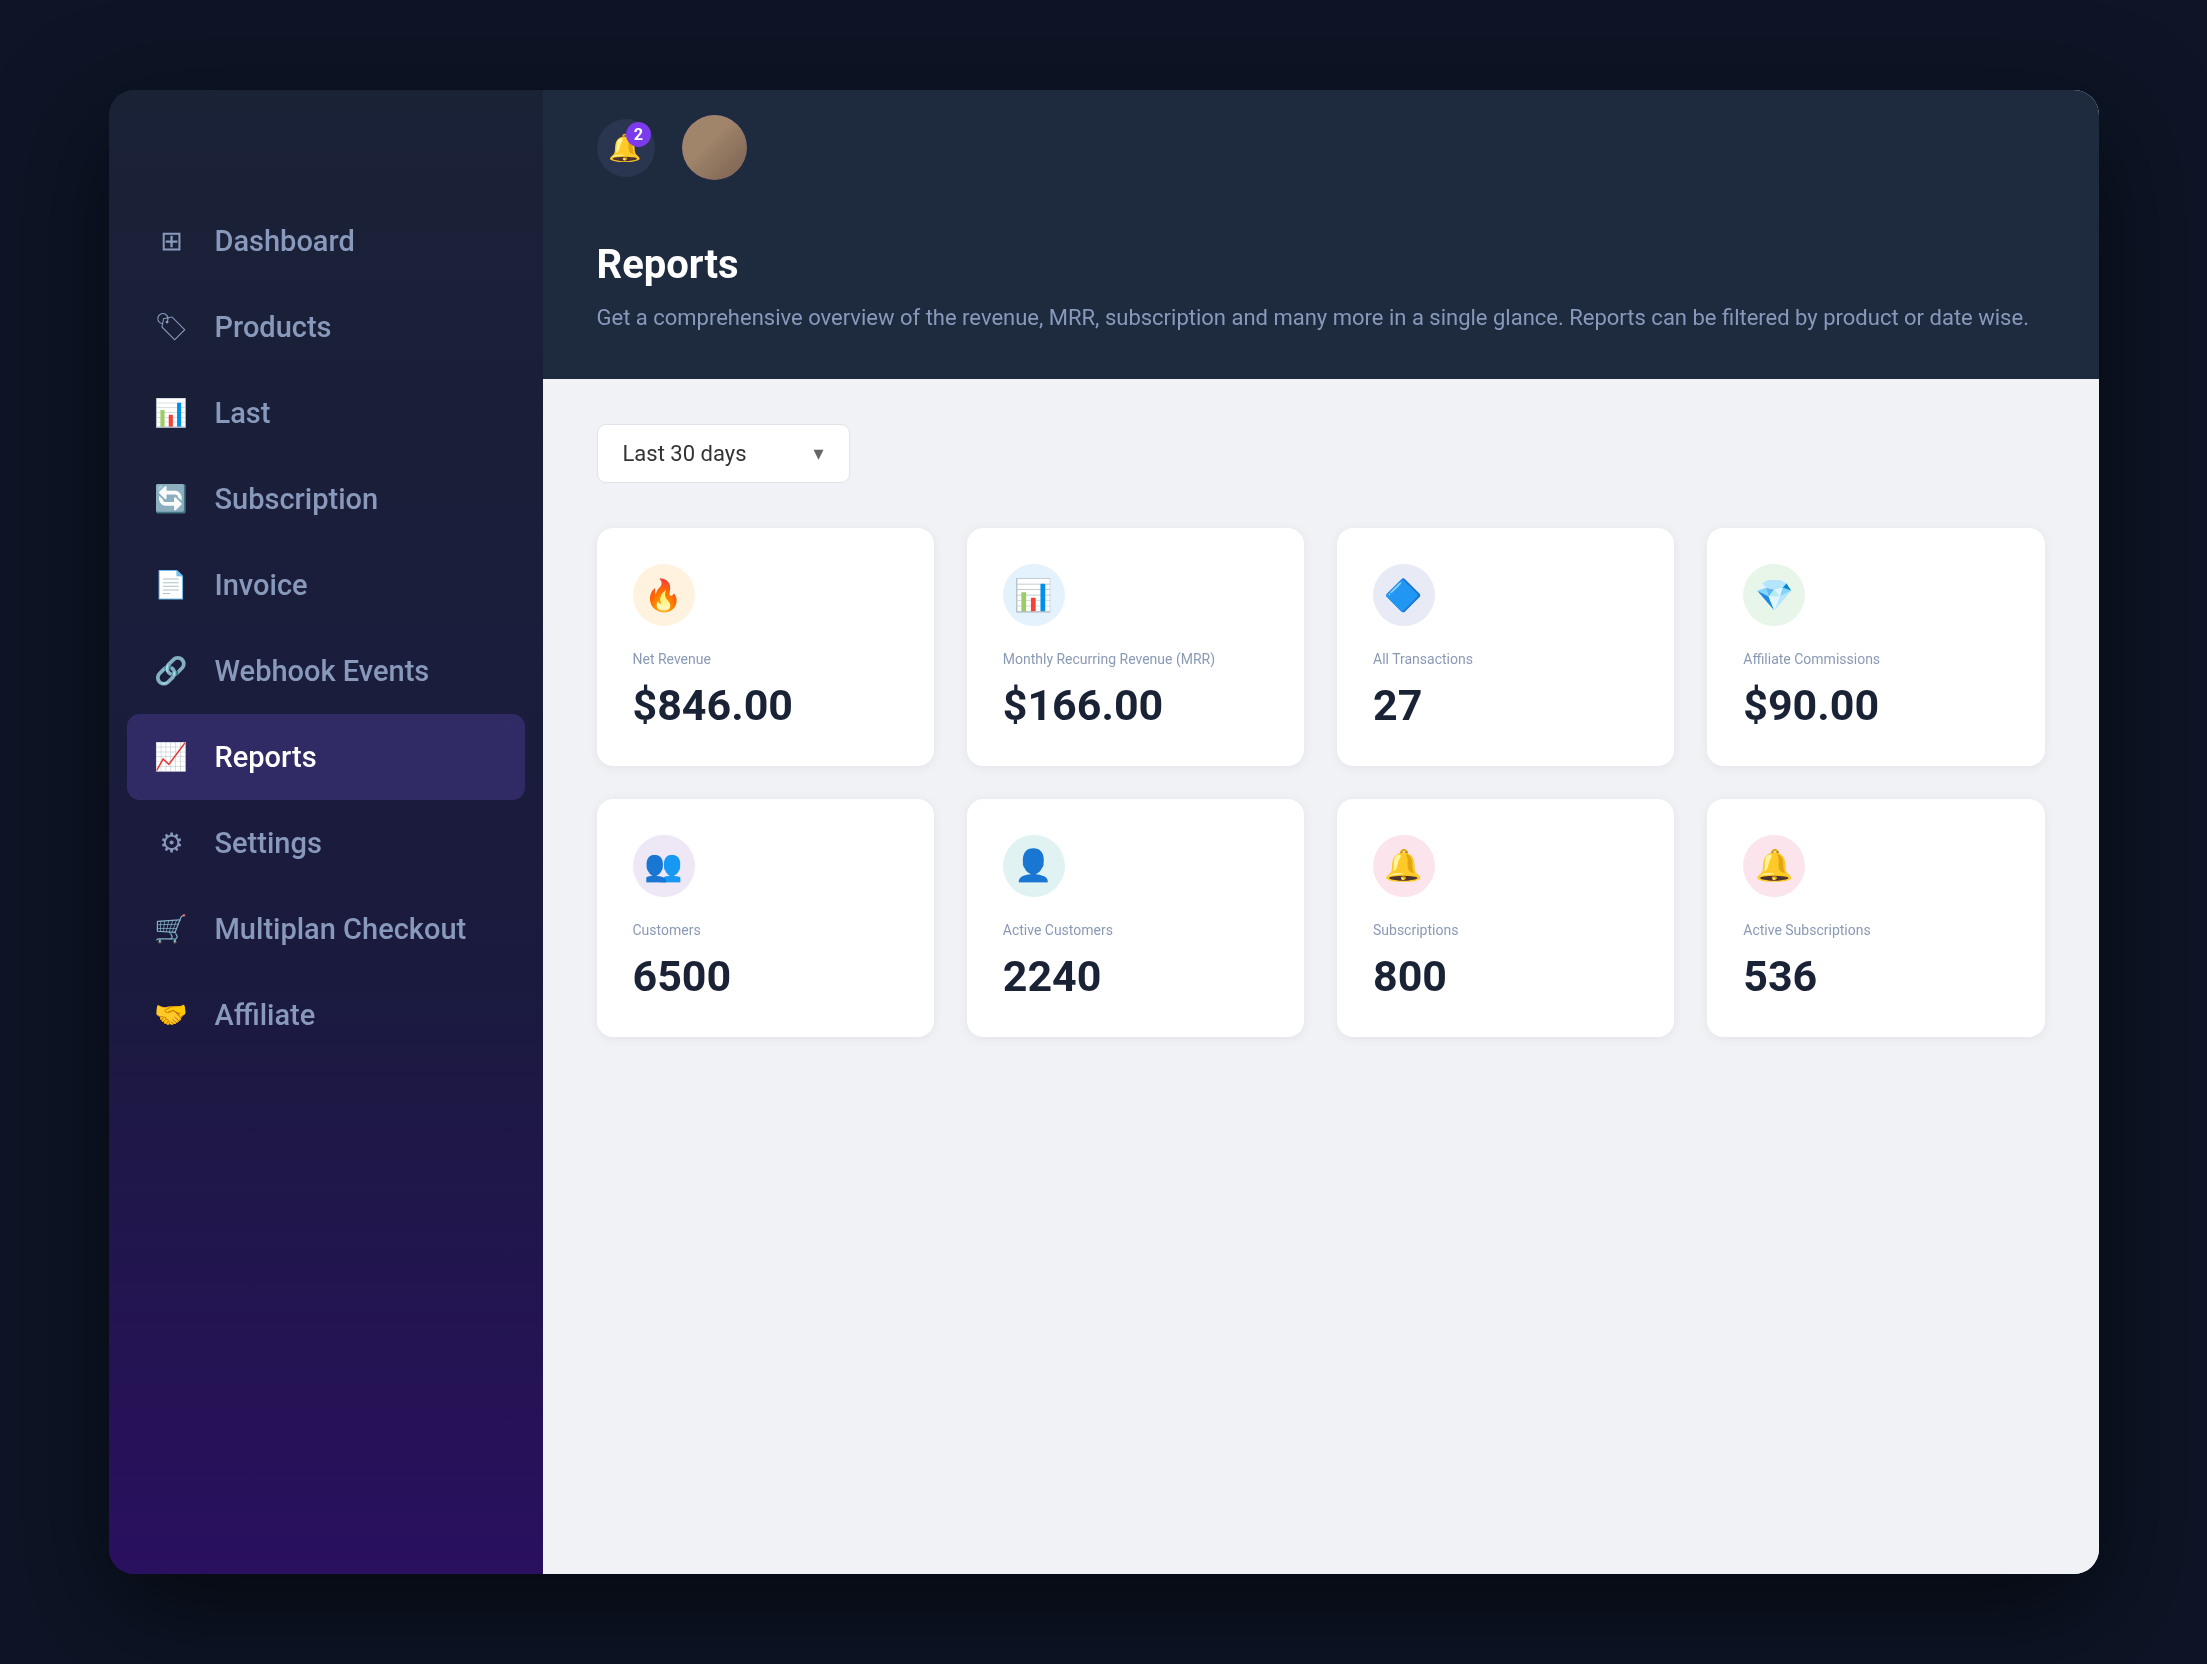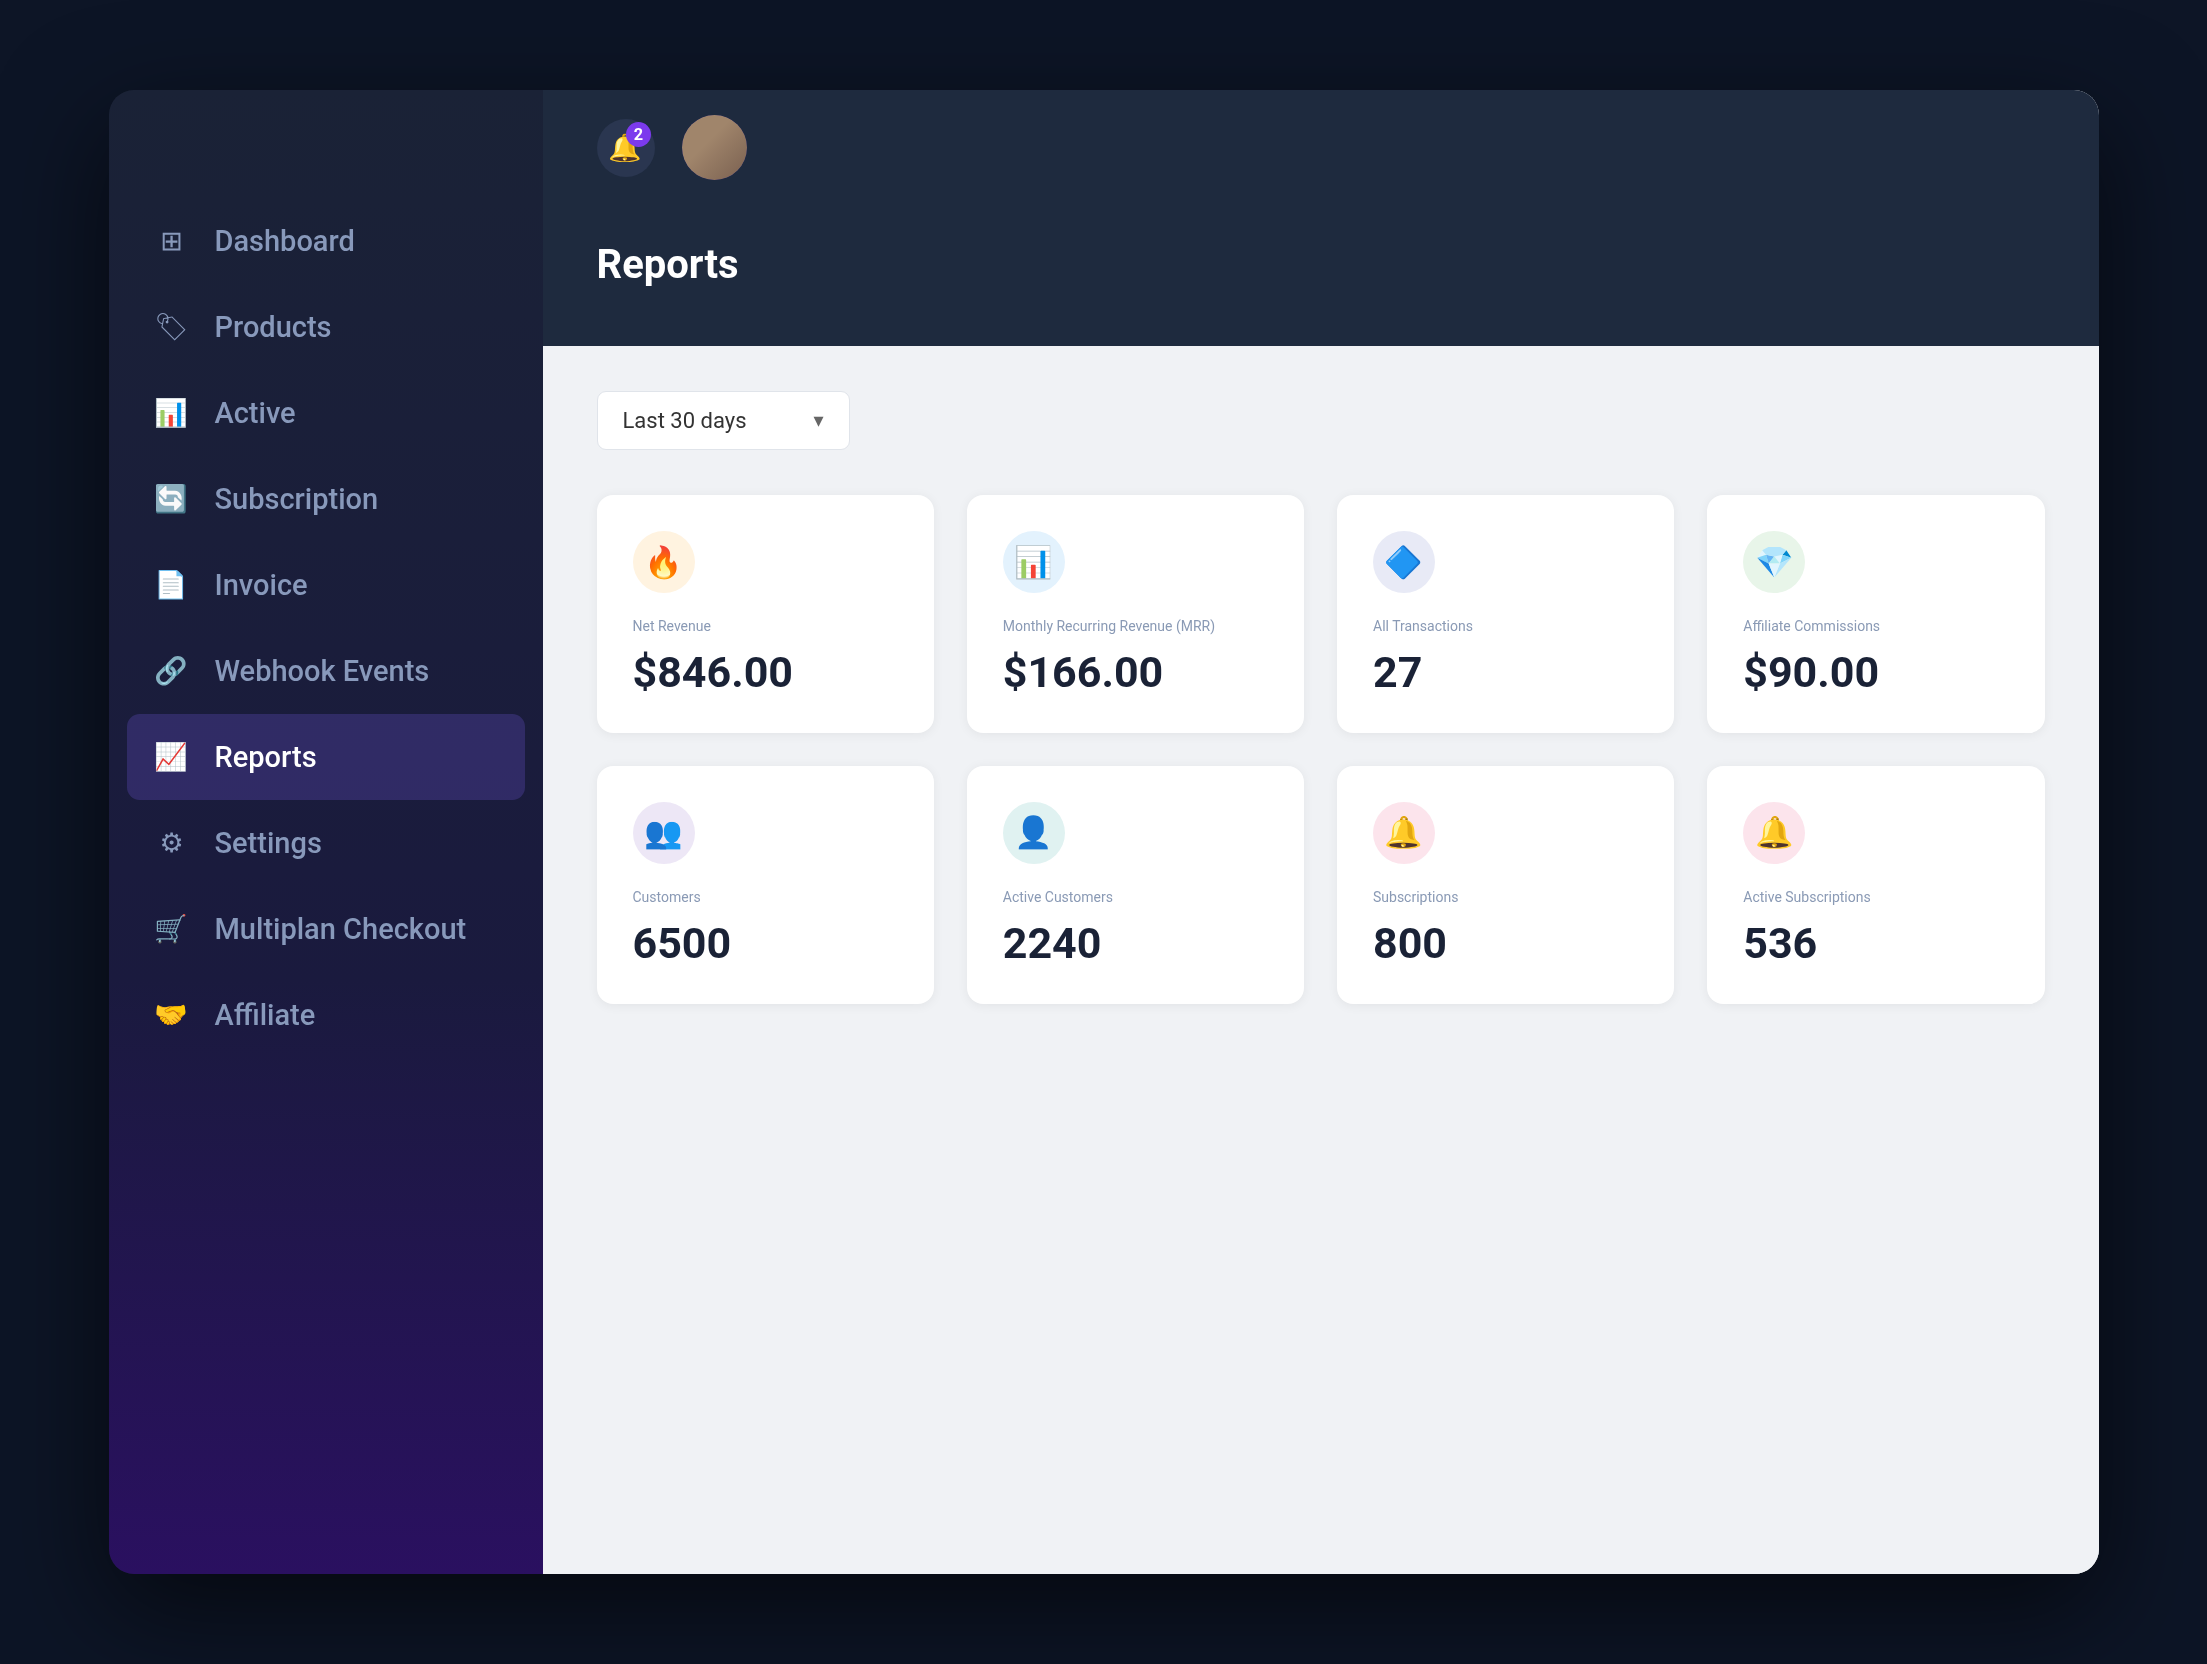--- a/index.html
+++ b/index.html
@@ -249,21 +249,21 @@
         <div class="nav-item">
     <span class="nav-icon">⊞</span>
     <span class="nav-label">Dashboard</span>
   </div>
         <div class="nav-item">
     <span class="nav-icon">🏷</span>
     <span class="nav-label">Products</span>
   </div>
         <div class="nav-item">
     <span class="nav-icon">📊</span>
-    <span class="nav-label">Active</span>
+    <span class="nav-label">Last</span>
   </div>
         <div class="nav-item">
     <span class="nav-icon">🔄</span>
     <span class="nav-label">Subscription</span>
   </div>
         <div class="nav-item">
     <span class="nav-icon">📄</span>
     <span class="nav-label">Invoice</span>
   </div>
         <div class="nav-item">
@@ -299,20 +299,21 @@
         </div>
         <div class="avatar">
           <div class="avatar-img"></div>
         </div>
       </div>
     </div>
 
     <div class="content">
       <div class="page-header">
         <div class="page-title">Reports</div>
+        <div class="page-subtitle">Get a comprehensive overview of the revenue, MRR, subscription and many more in a single glance. Reports can be filtered by product or date wise.</div>
       </div>
       <div class="content-body">
         <div class="filter-row">
           <div class="date-filter">
             <span>Last 30 days</span>
             <span class="date-filter-arrow">▾</span>
           </div>
         </div>
         <div class="cards-grid" id="cards-grid">
             <div class="card">

